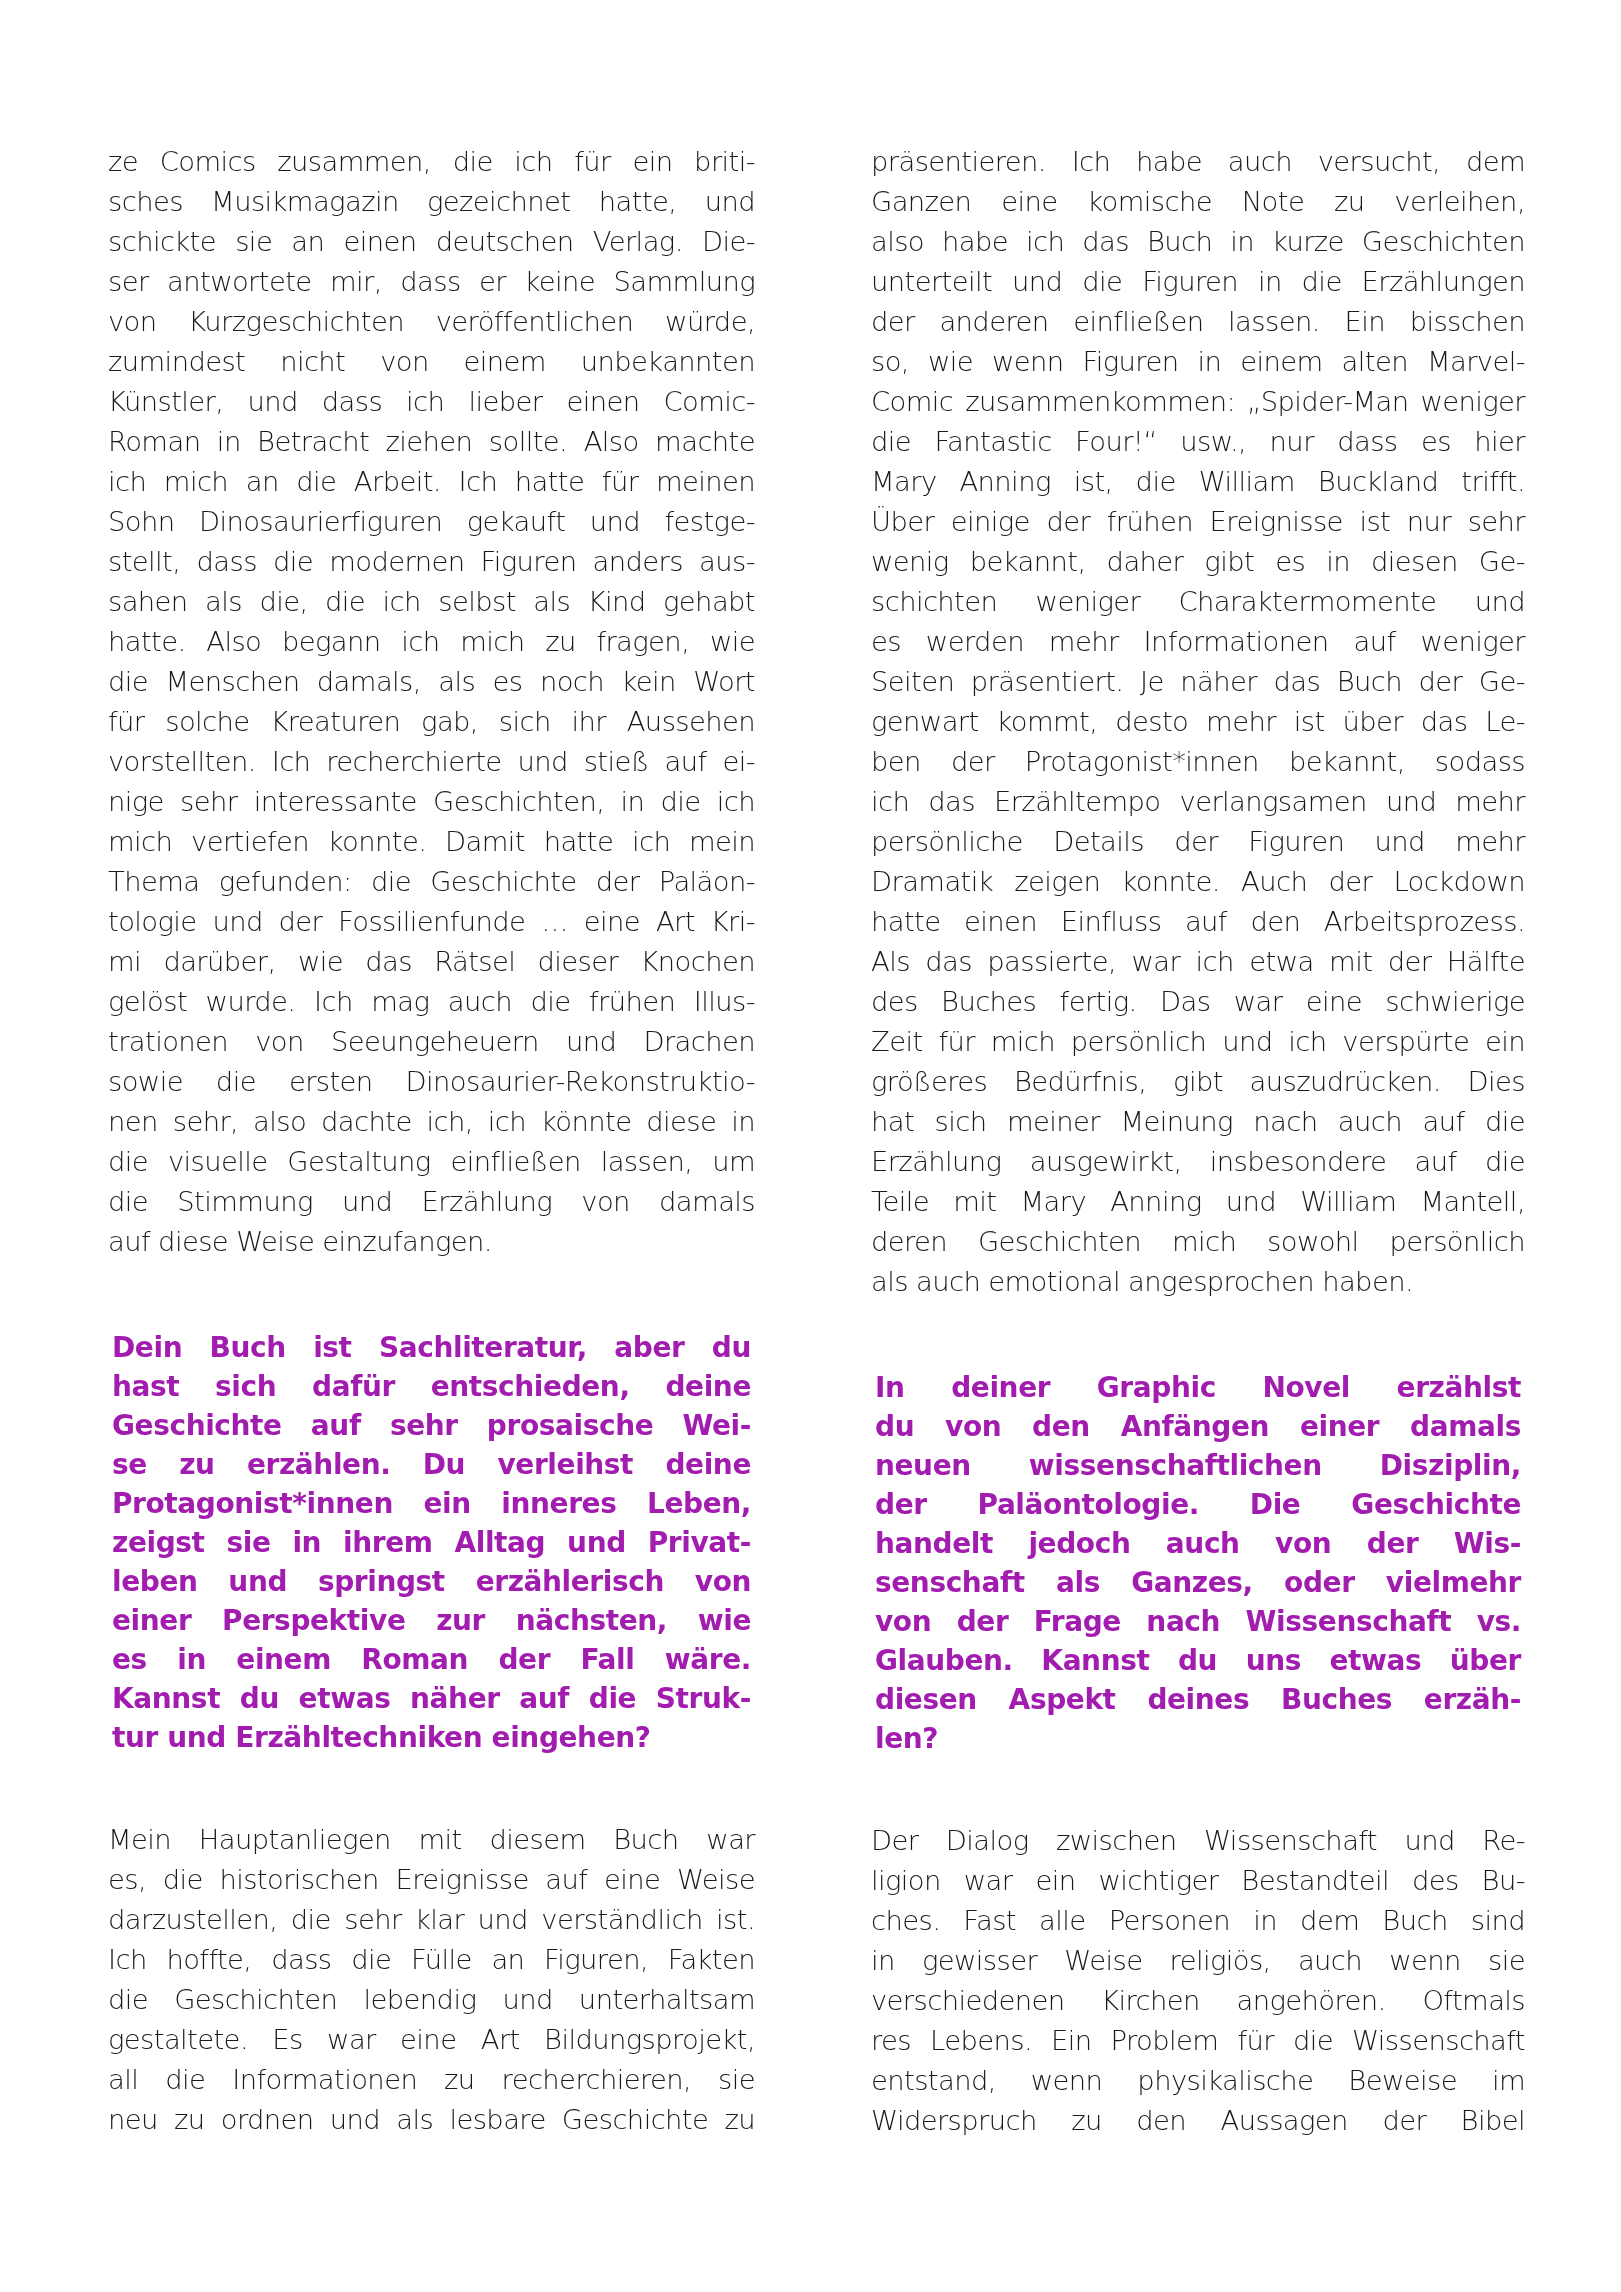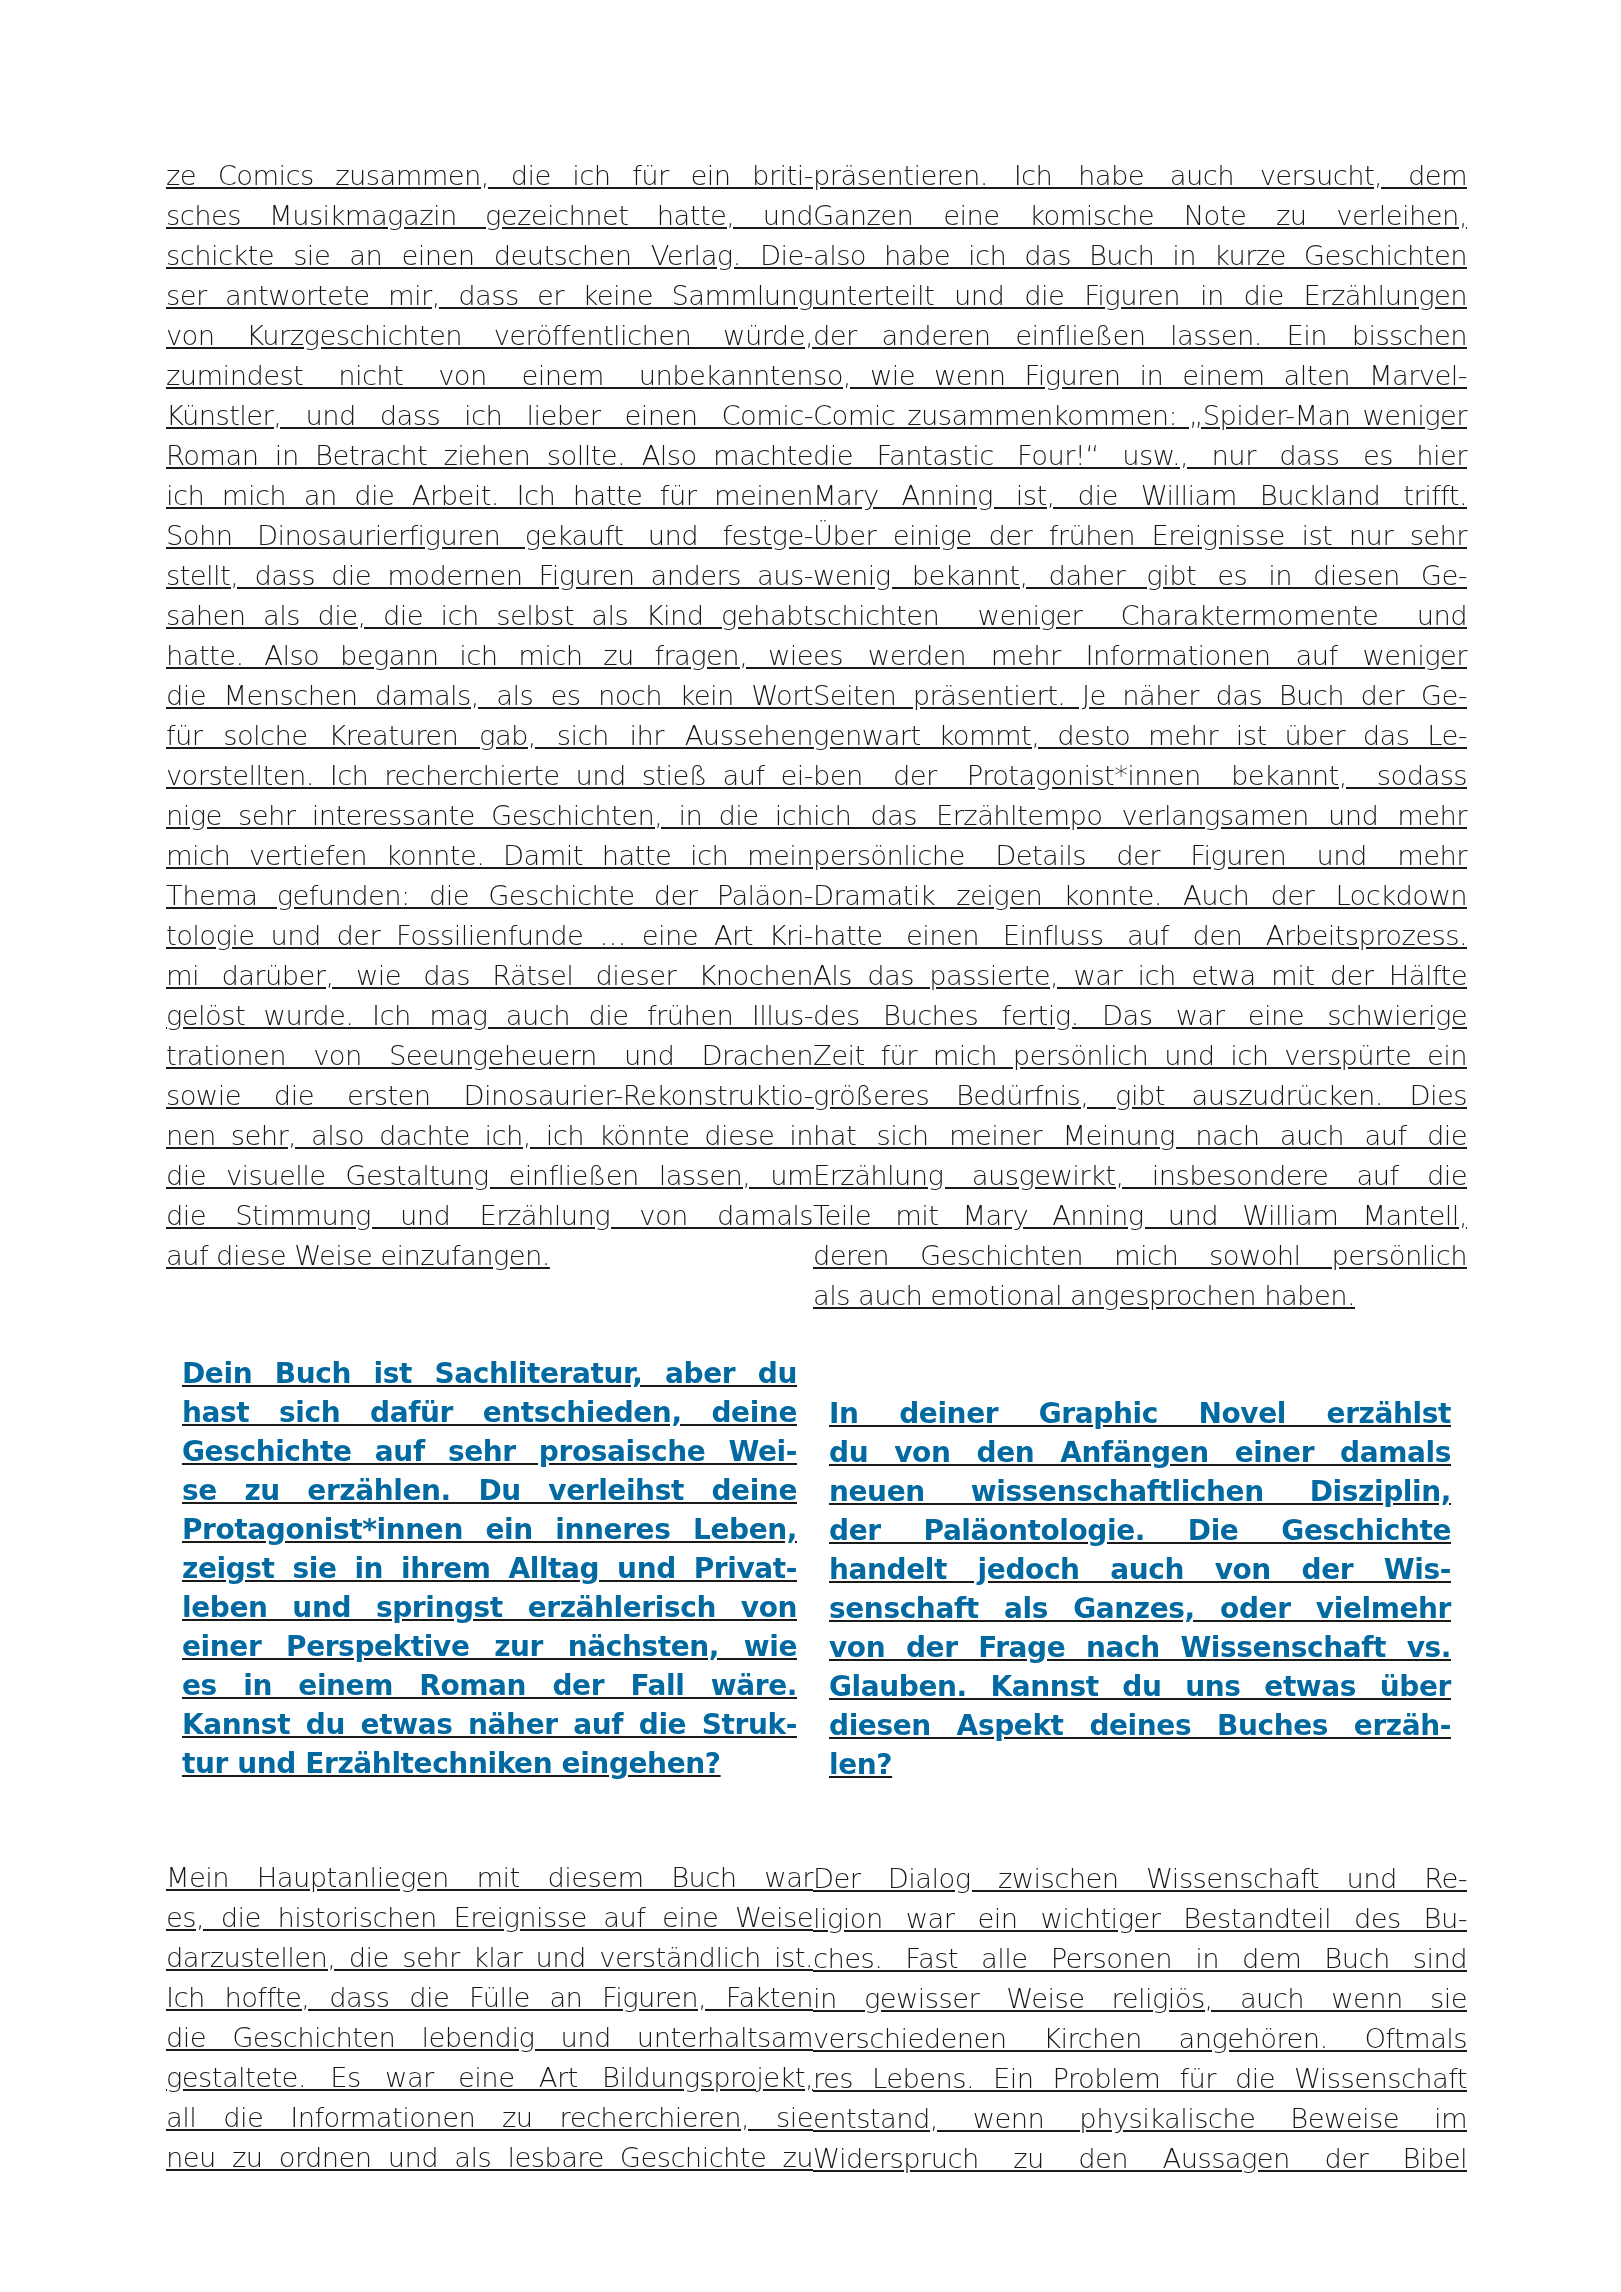--- a/index.html
+++ b/index.html
@@ -10,50 +10,49 @@
     body {
       width: 1621px;
       height: 2293px;
       position: relative;
       overflow: hidden;
       font-family: "DejaVu Sans", "Liberation Sans", sans-serif;
       color: #1a1a1a;
     }
     .page {
       position: absolute;
-      top: 156px;
+      top: 142px;
       left: 108px;
       width: 1417px;
       display: flex;
-      justify-content: center;
-      text-decoration: underline;
+      justify-content: space-between;
     }
     .column {
       width: 647px;
     }
     .column.right {
       width: 654px;
     }
     .body-text {
       font-size: 27.4px;
       line-height: 40px;
       letter-spacing: -0.6px;
       text-align: justify;
       hyphens: manual;
       margin: 0;
       font-weight: 300;
     }
     .question {
       font-size: 28px;
       line-height: 39px;
       font-weight: bold;
-      color: #0369a1;
+      color: #a21caf;
       text-align: justify;
       letter-spacing: -0.4px;
-      margin: 16px;
+      margin: 4px;
     }
     .gap-a { height: 62px; }
     .gap-b { height: 59px; }
     .line {
       display: block;
       text-align: justify;
       text-align-last: justify;
       white-space: nowrap;
       overflow: visible;
     }

